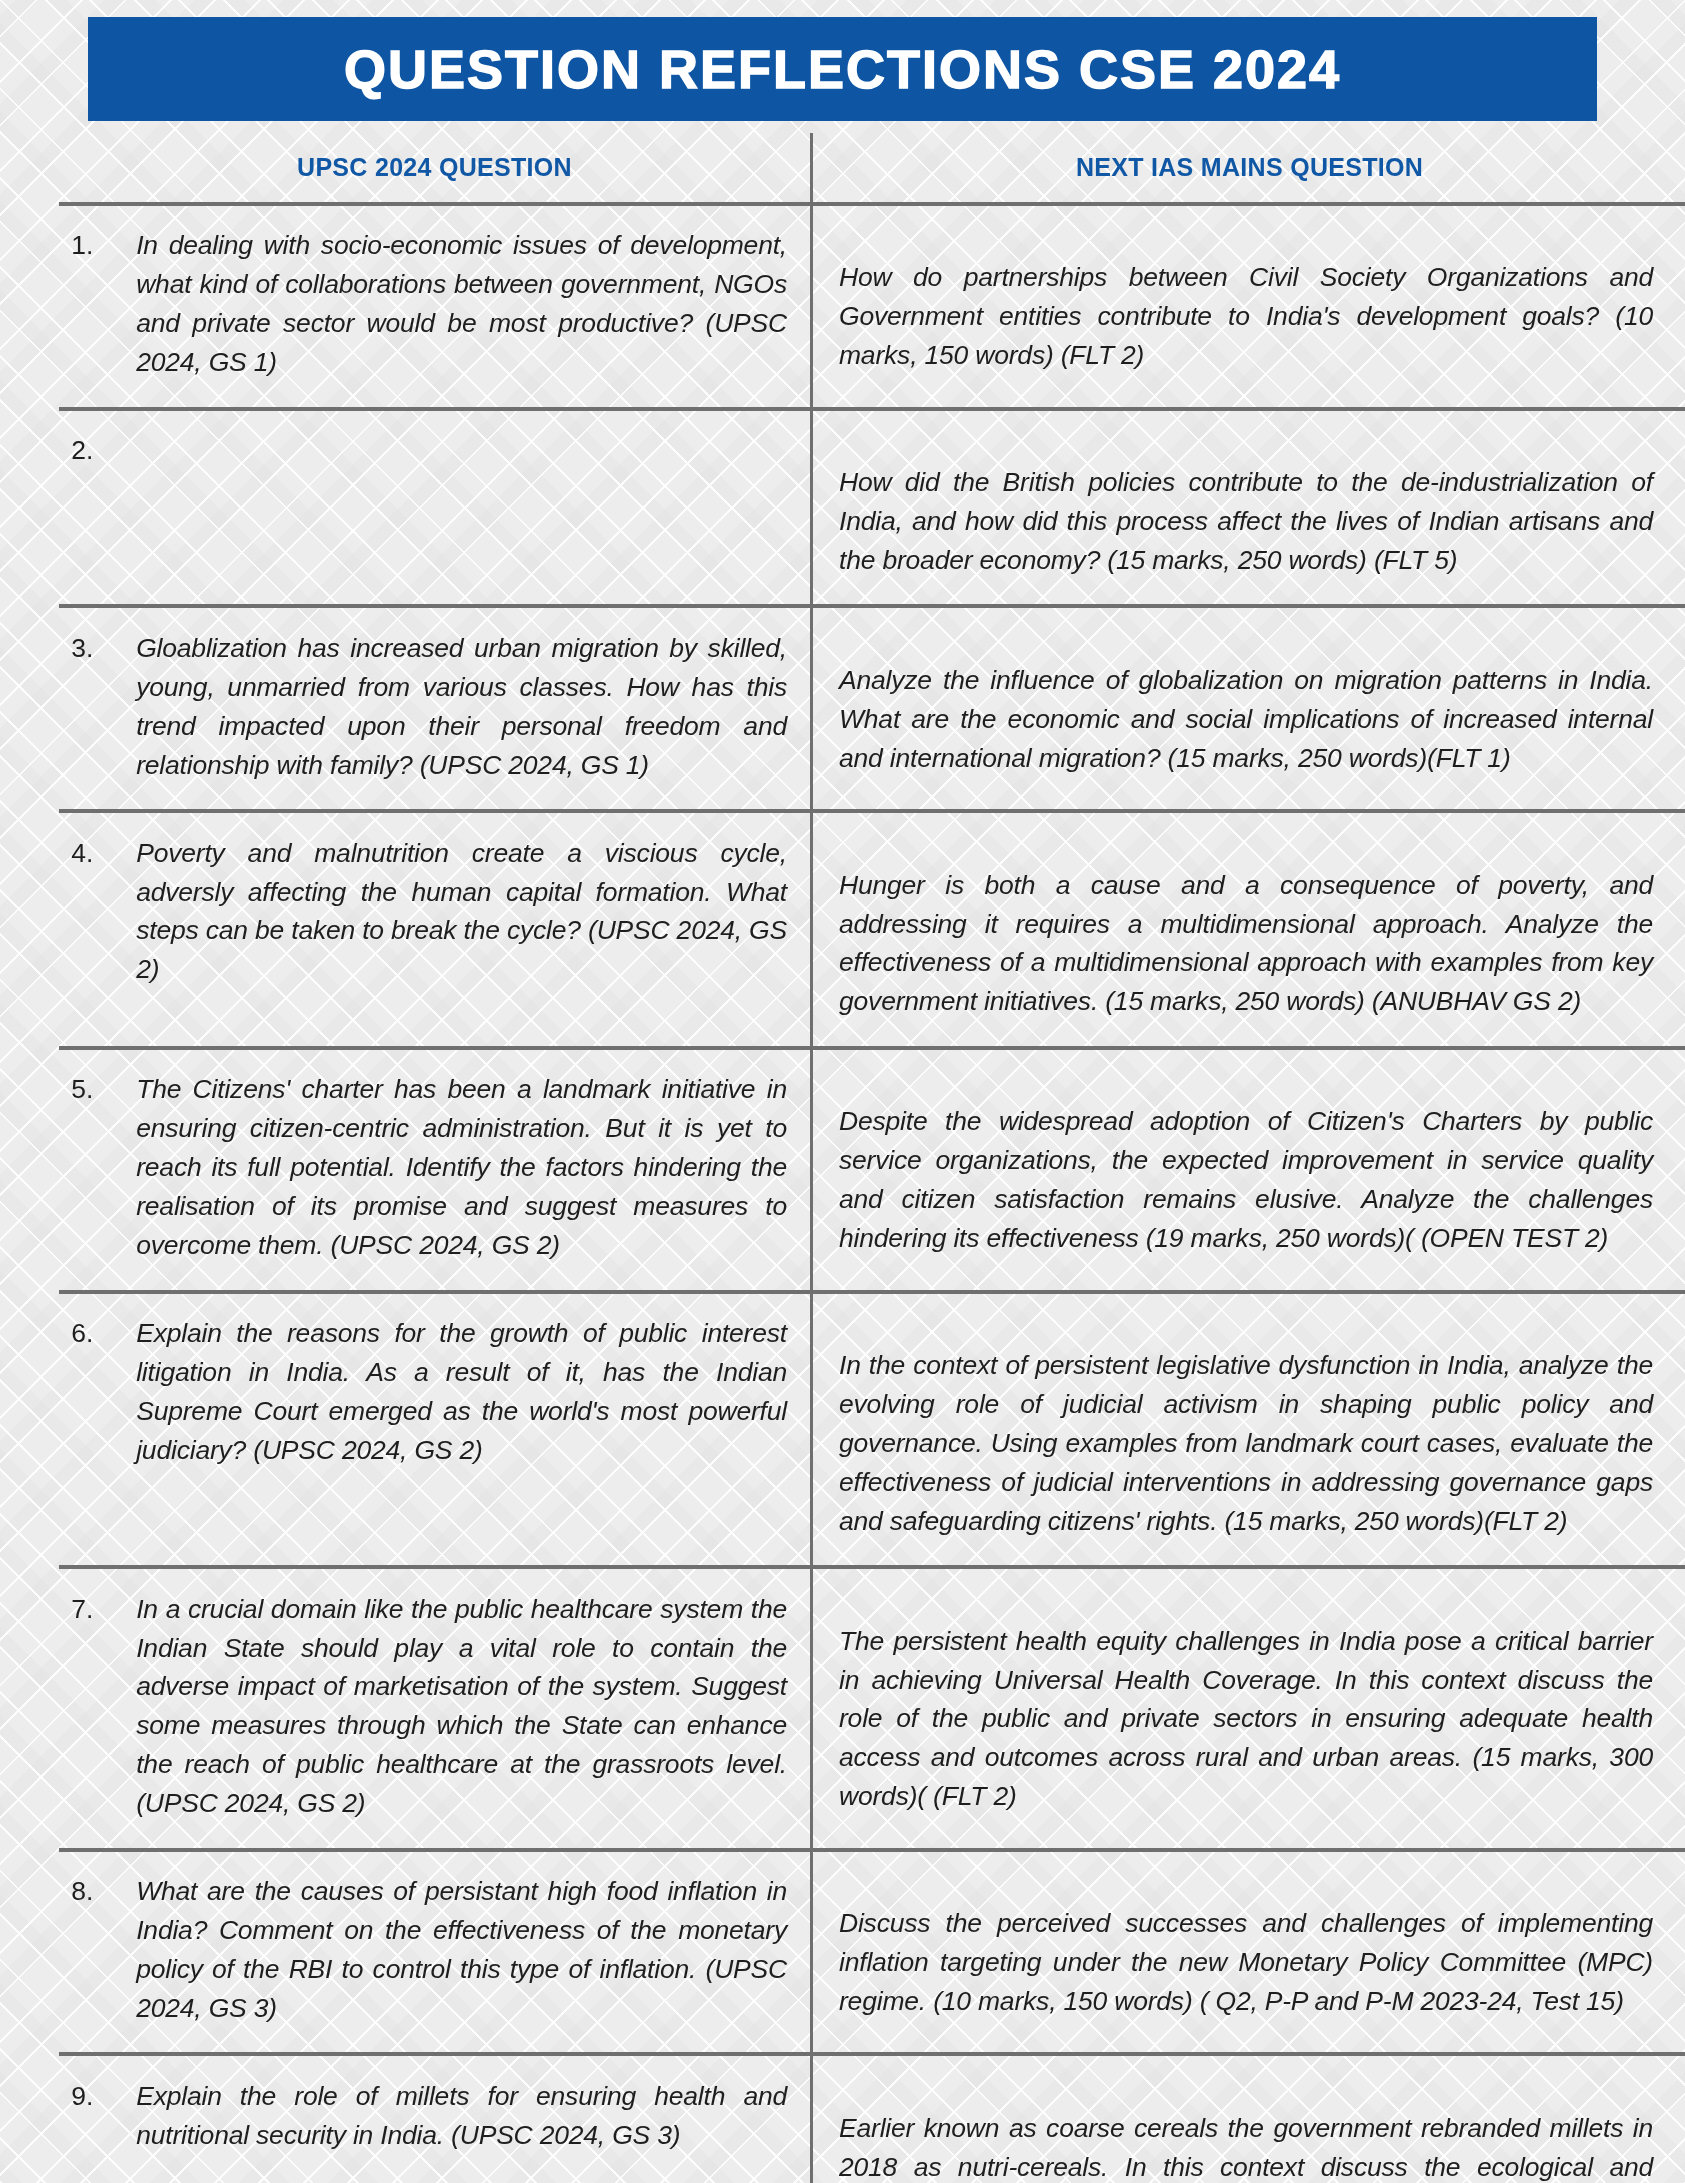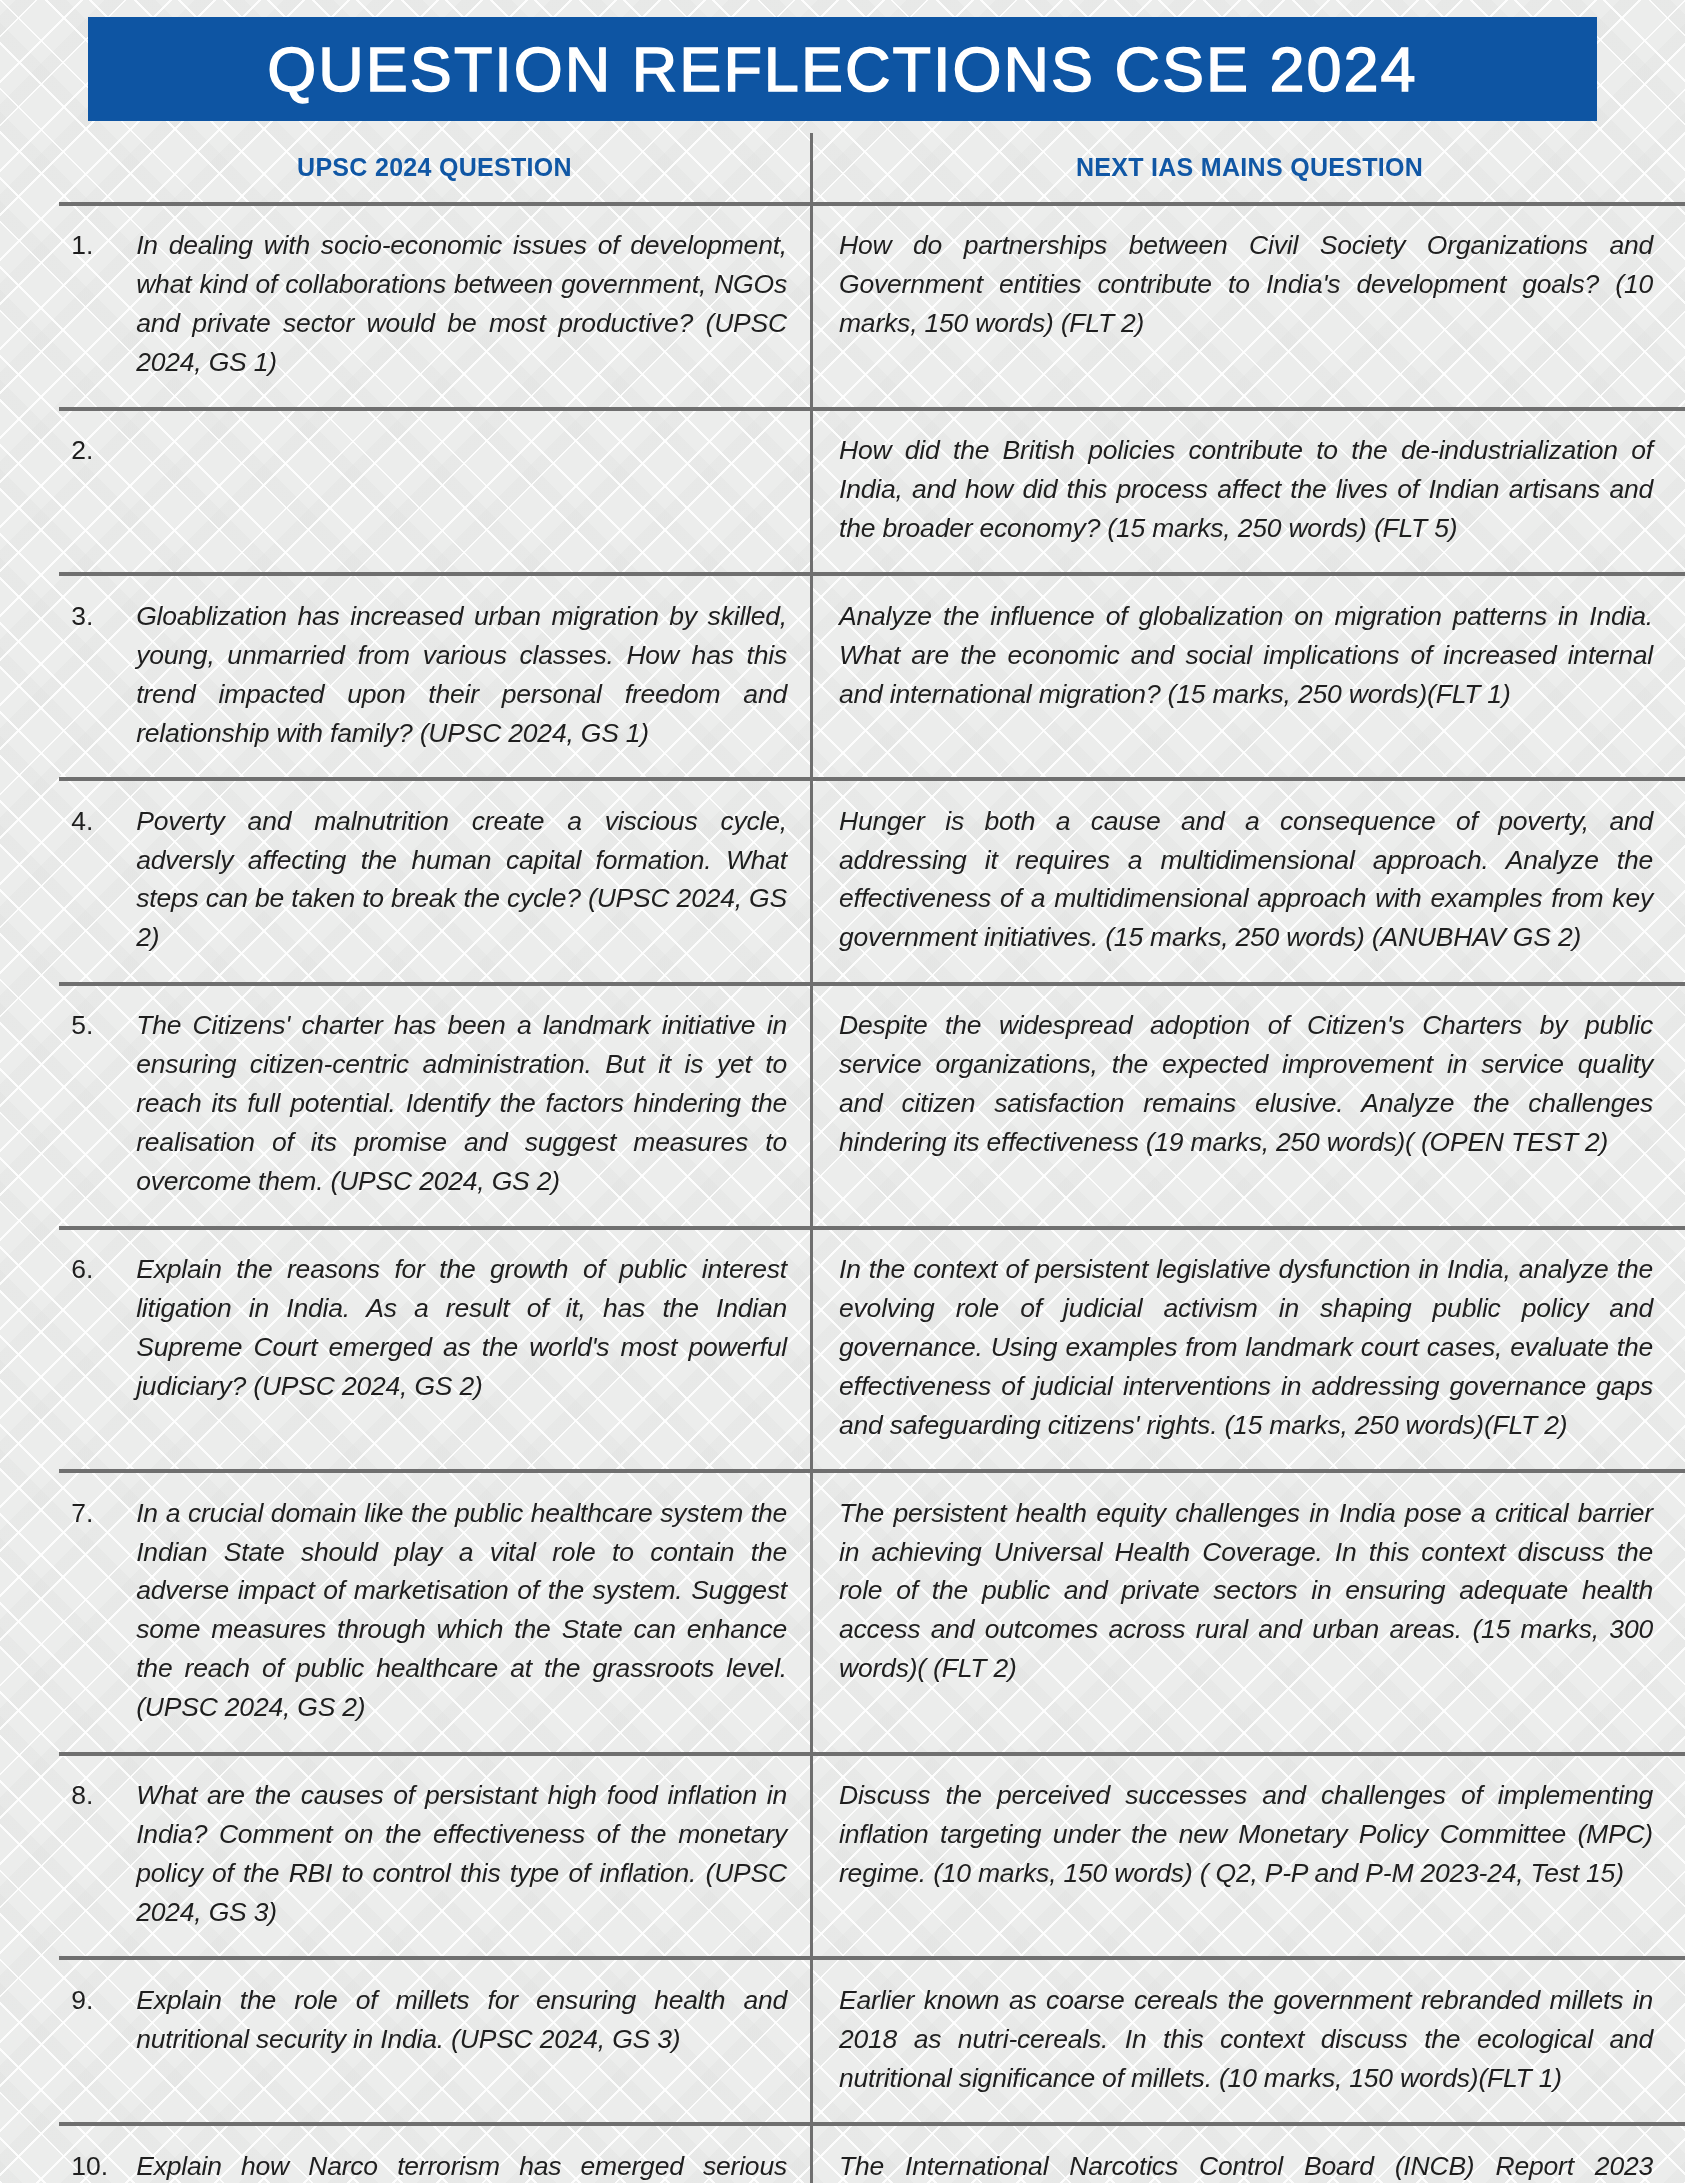--- a/index.html
+++ b/index.html
@@ -22,22 +22,22 @@
   .banner {
     position: absolute;
     left: 88px; top: 17px;
     width: 1509px; height: 104px;
     background: #0e55a3;
     display: flex; align-items: center; justify-content: center;
   }
   .banner-title {
     margin: 0;
     color: #ffffff;
-    font-size: 63px;
-    font-weight: normal;
+    font-size: 54px;
+    font-weight: bold;
     letter-spacing: 2px;
     white-space: nowrap;
     -webkit-text-stroke: 1.4px #ffffff;
   }
 
   .col-headers {
     position: absolute;
     left: 59px; top: 133px;
     right: 0;
     height: 69px;
@@ -66,20 +66,21 @@
   .cell { background: transparent; }
   .cell-left {
     border-right: 3.4px solid #6f6f6f;
     display: grid;
     grid-template-columns: 65px 1fr;
     align-items: start;
     padding: 20.4px 23px 24.5px 12.2px;
   }
   .cell-right {
     padding: 20.4px 33px 24.5px 26px;
+    margin-top: 32px;
   }
   .num {
     font-size: 26.5px;
     color: #1e1e1e;
     line-height: 1.47;
   }
   .qtext {
     font-size: 26.5px;
     color: #1e1e1e;
     line-height: 1.47;

